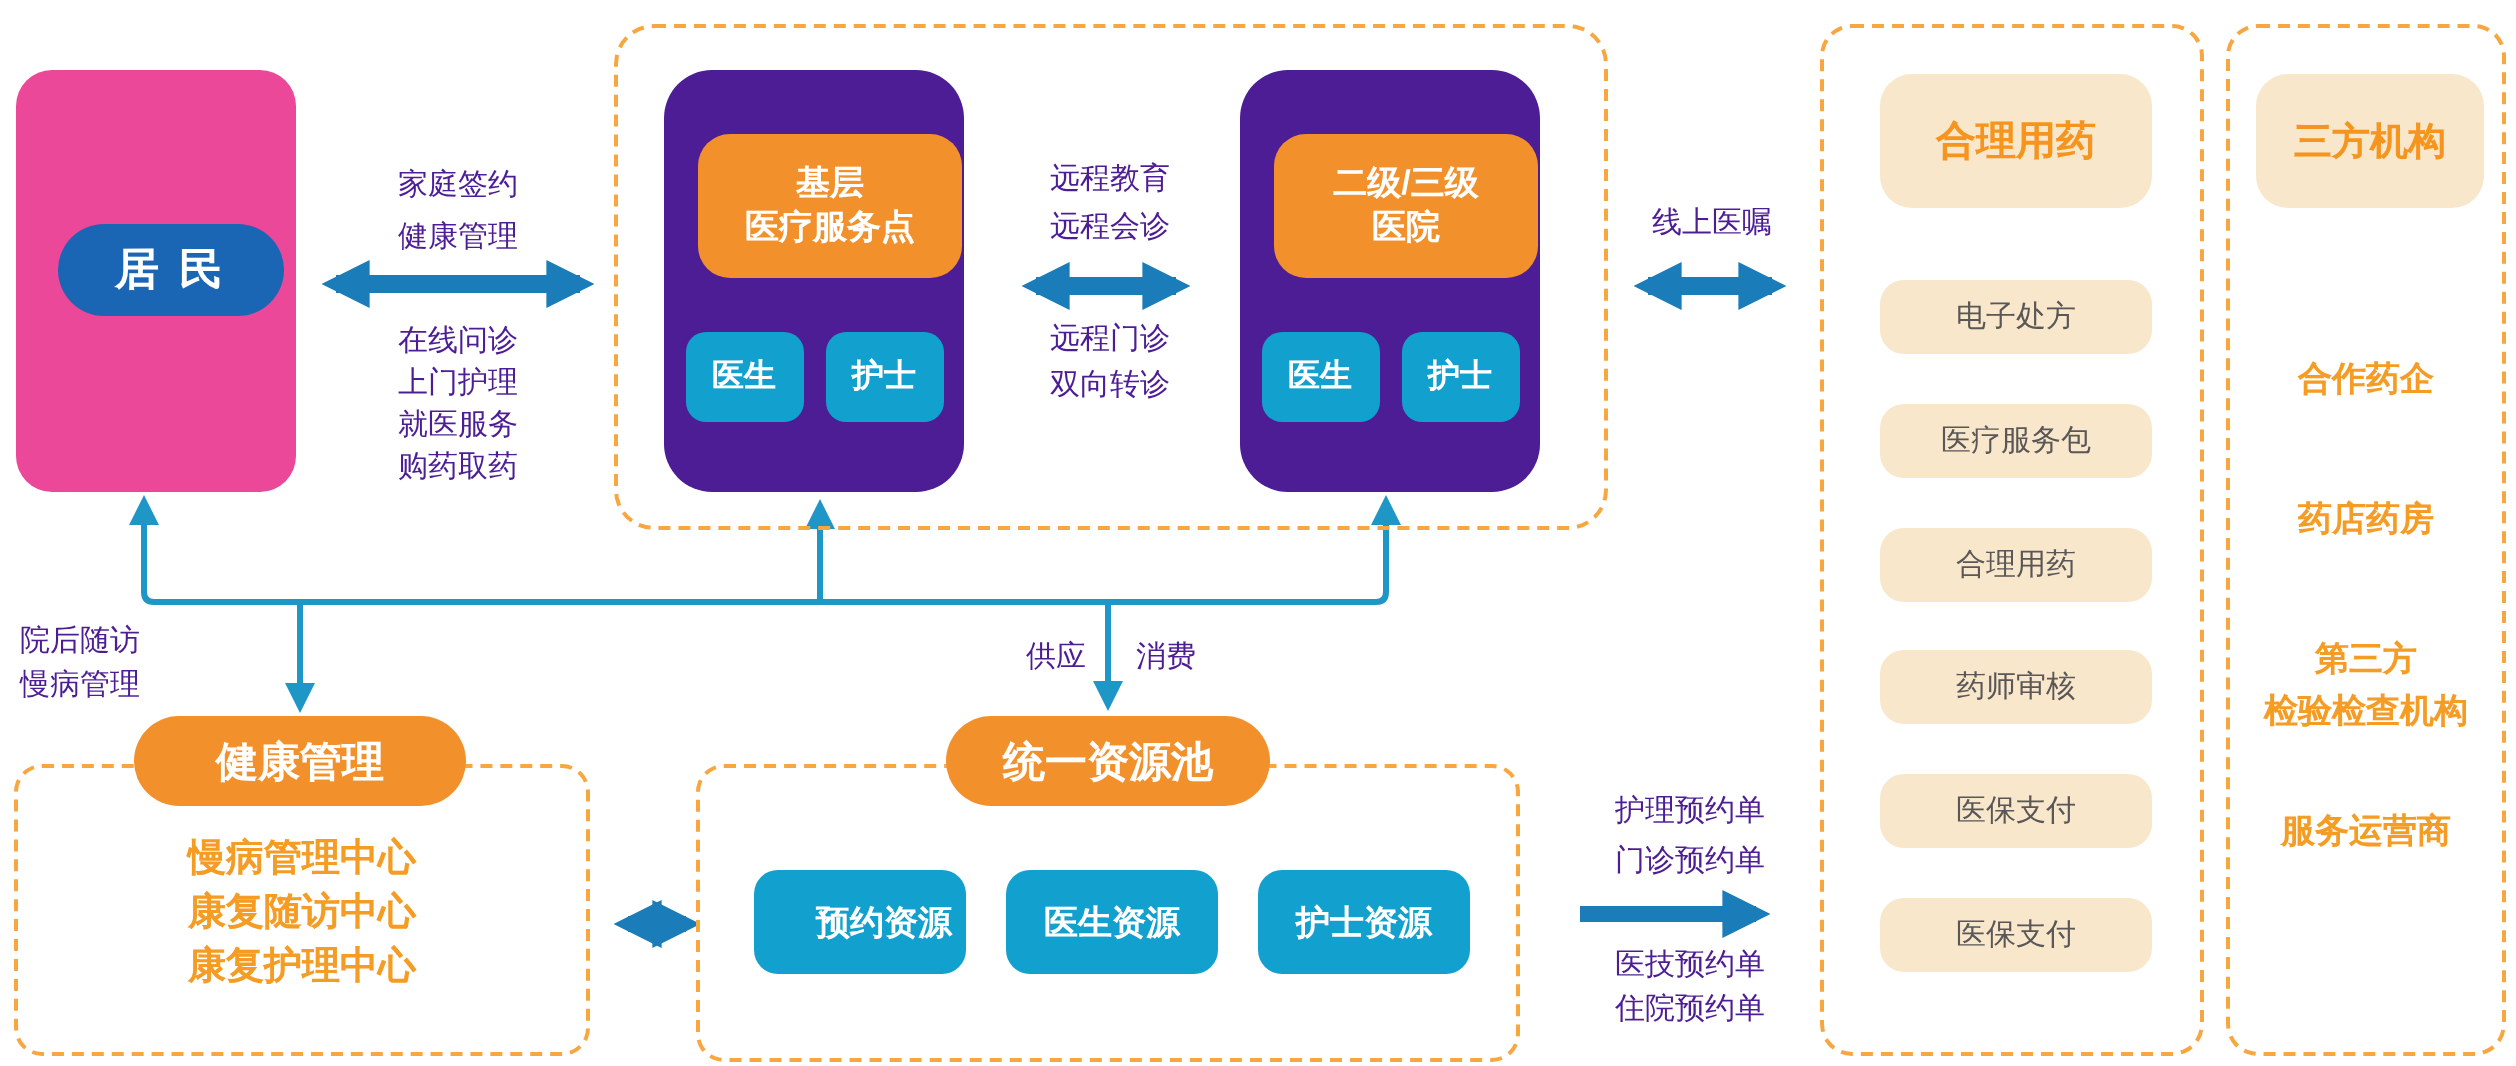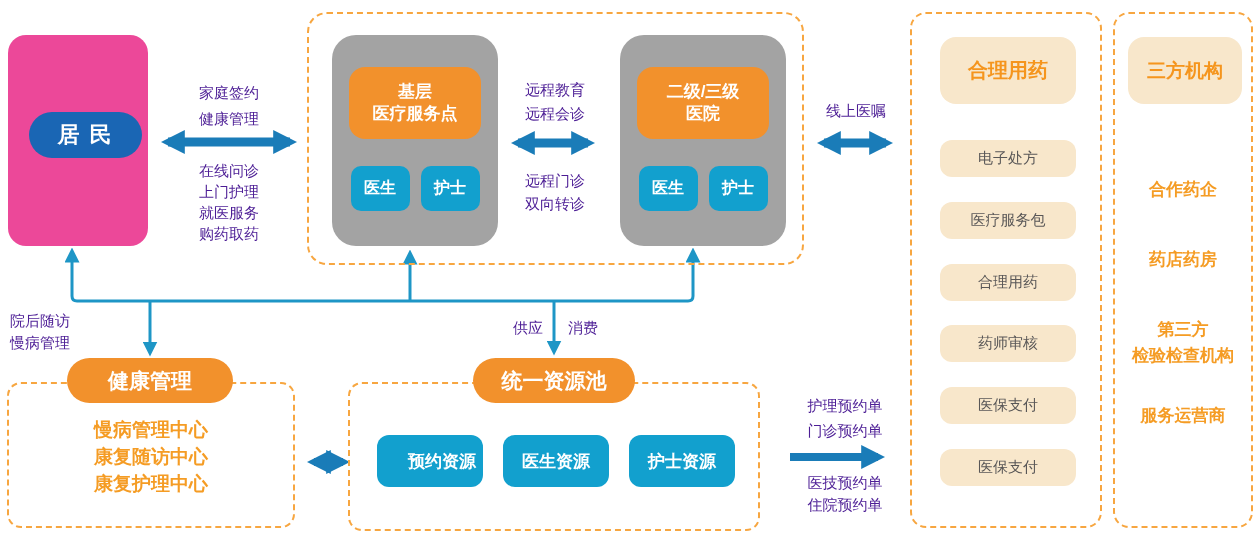--- a/index.html
+++ b/index.html
@@ -20,21 +20,21 @@
     background:#1A66B4; border-radius:23px; color:#fff; font-size:22px; font-weight:bold;
     display:flex; align-items:center; justify-content:center; letter-spacing:2px;
   }
 
   
   .box-network {
     position:absolute; left:307px; top:12px; width:497px; height:253px;
     border:2px dashed #F7A640; border-radius:20px; z-index:2;
   }
   .facility {
-    position:absolute; width:166px; height:211px; background:#a3a3a3;
+    position:absolute; width:150px; height:211px; background:#4c1d95;
     border-radius:24px; z-index:2;
   }
   .facility-primary { left:332px; top:35px; }
   .facility-hospital { left:620px; top:35px; }
   .facility-header {
     position:absolute; left:17px; top:32px; width:132px; height:72px;
     background:#F2912C; border-radius:16px; color:#fff; font-weight:bold;
     font-size:17px; line-height:22px; text-align:center; white-space:pre-line;
     display:flex; align-items:center; justify-content:center;
   }
@@ -49,21 +49,21 @@
   }
 
   
   .lbl {
     position:absolute; color:#4c1d95; font-size:15px; text-align:center;
     white-space:pre-line; z-index:2;
   }
   .lbl-family-top    { left:159px; top:80px;  width:140px; line-height:26px; }
   .lbl-family-bottom { left:159px; top:160px; width:140px; line-height:21px; }
   .lbl-remote-top    { left:485px; top:78px;  width:140px; line-height:24px; }
-  .lbl-remote-bottom { left:485px; top:169px; width:140px; line-height:23px; }
+  .lbl-remote-bottom { left:485px; top:158px; width:140px; line-height:23px; }
   .lbl-online-order  { left:786px; top:102px; width:140px; }
   .lbl-posthospital  { left:10px;  top:310px; width:95px;  line-height:22px; text-align:left; }
   .lbl-supply        { left:485px; top:319px; width:58px;  text-align:right; }
   .lbl-consume       { left:568px; top:319px; width:58px;  text-align:left; }
   .lbl-orders-top    { left:775px; top:393px; width:140px; line-height:25px; }
   .lbl-orders-bottom { left:775px; top:472px; width:140px; line-height:22px; }
 
   
   .pill {
     position:absolute; background:#F2912C; border-radius:23px; color:#fff;

